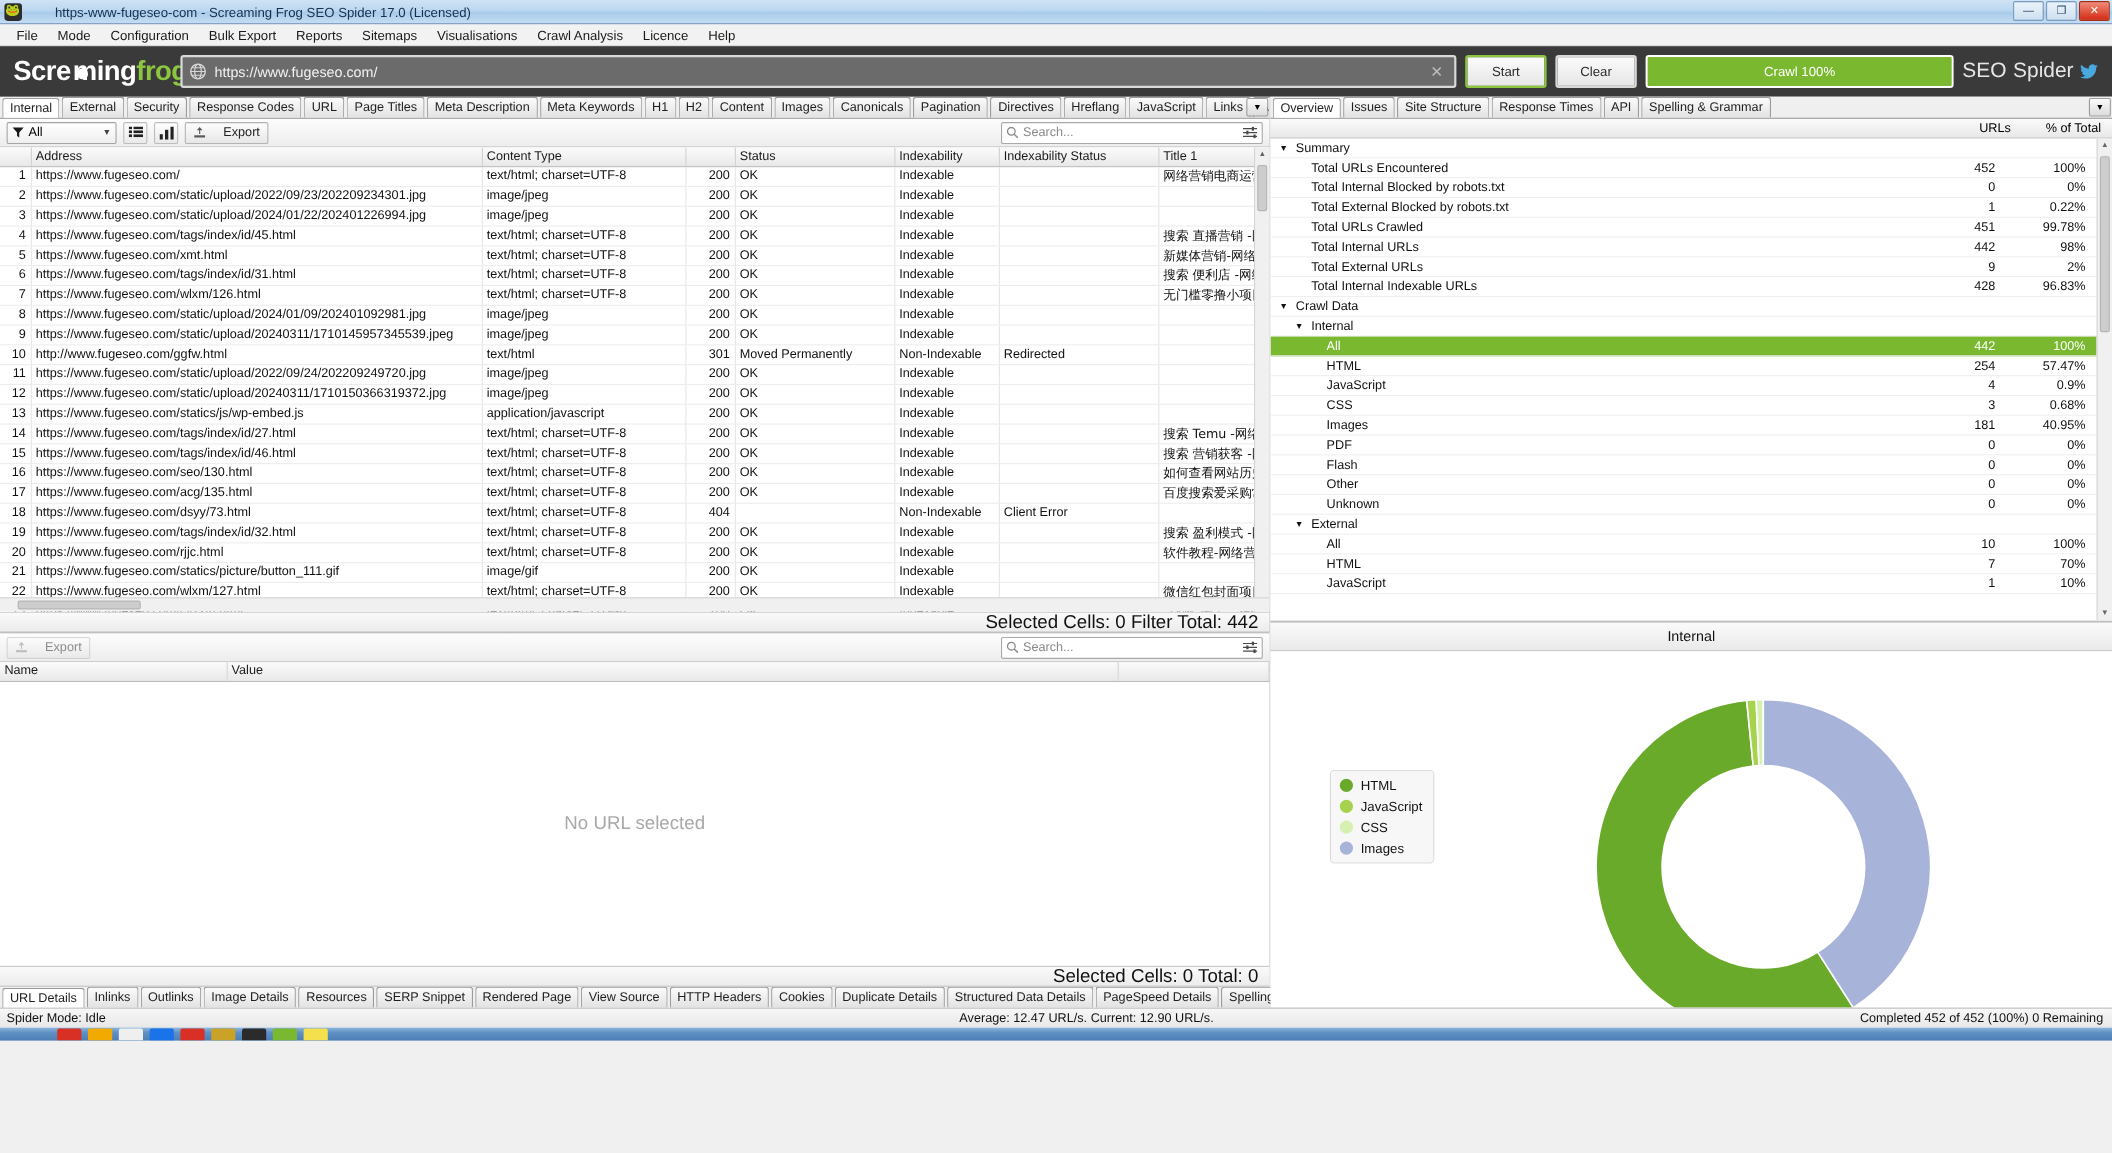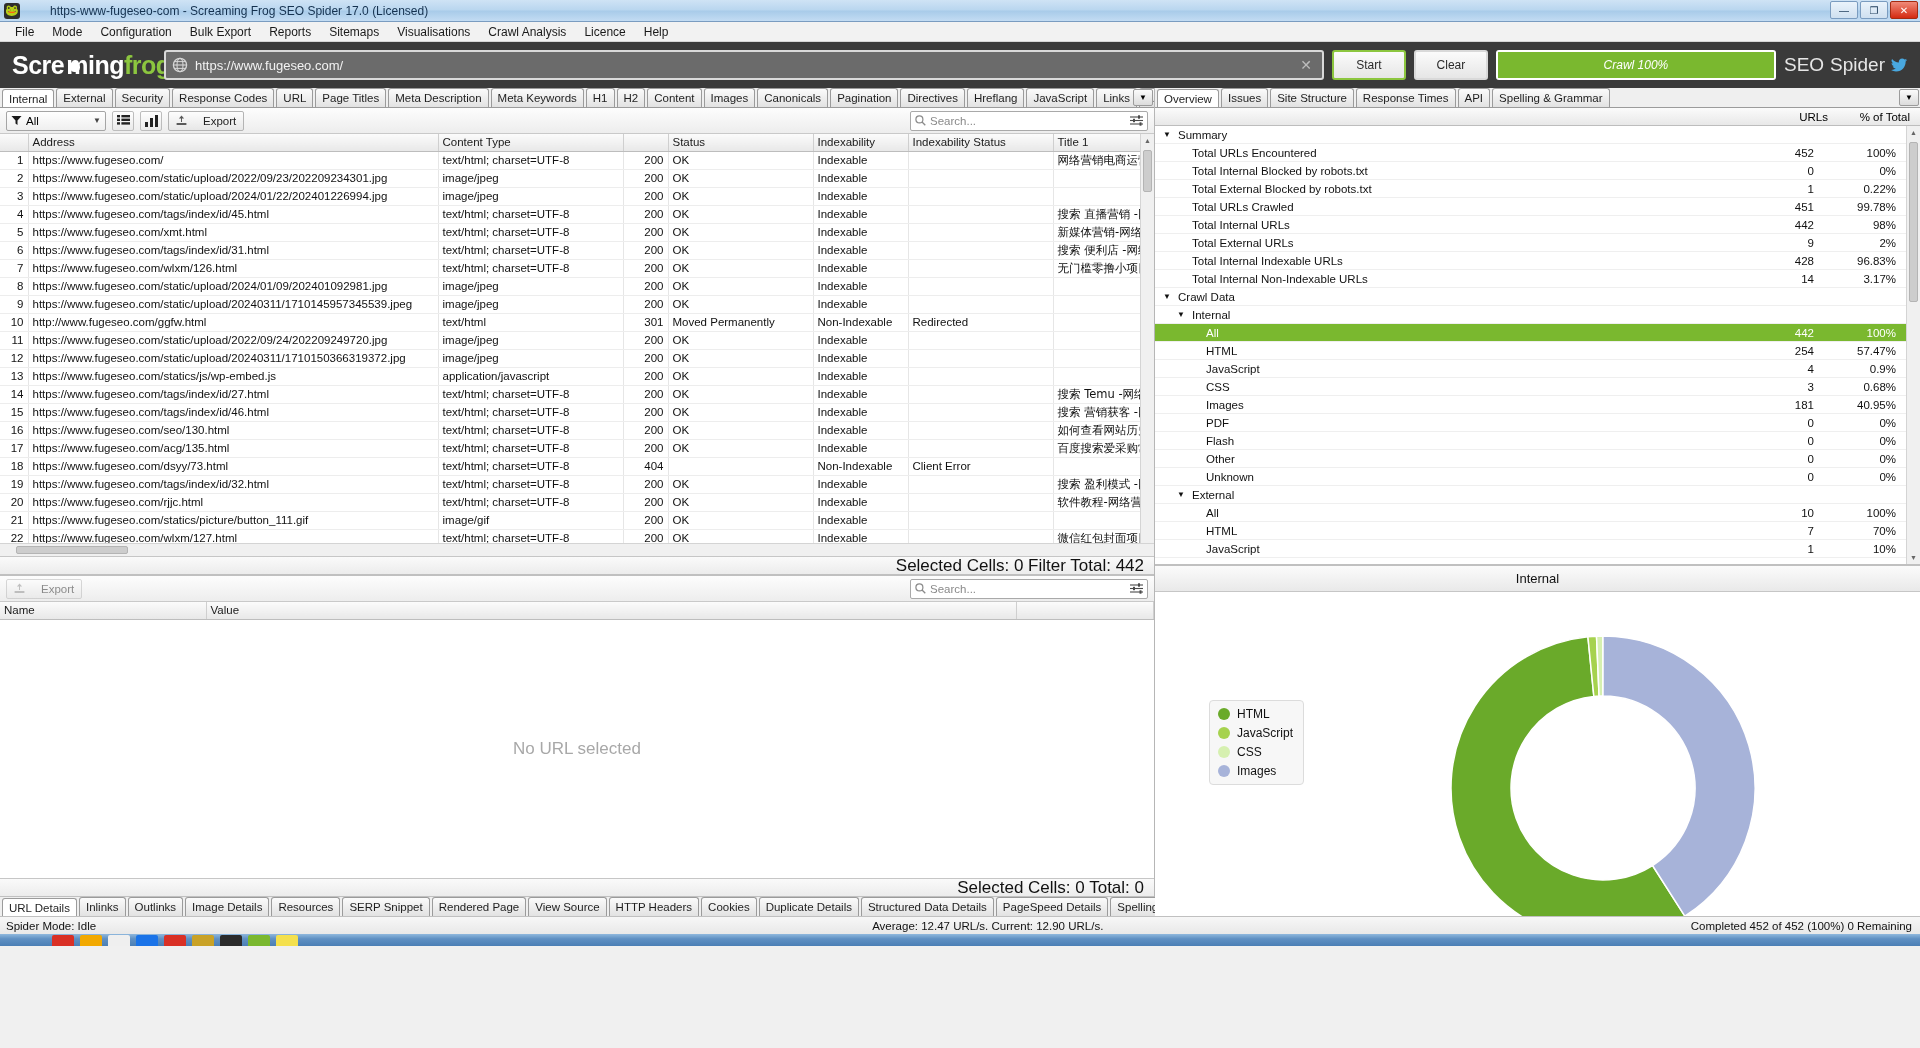--- a/index.html
+++ b/index.html
@@ -99,21 +99,21 @@
   }
   .topbtn.start { border-color: #8cc63f; }
   .crawlbar {
     height: 30px; width: 280px;
     border: 2px solid #ffffff; border-radius: 3px;
     background: #6aa82a; position: relative;
     display:flex; align-items:center; justify-content:center;
     color: #ffffff; font-size: 12px;
   }
   .crawlbar .fill { position:absolute; inset:0; background:#7ab82f; }
-  .crawlbar span { position: relative; z-index: 2; font-style: italic; }
+  .crawlbar span { position: relative; z-index: 2; }
   .seo-spider {
     color:#e6e6e6; font-size: 19px; white-space: nowrap;
     display:flex; align-items:center; gap:6px; padding-right: 4px;
   }
   .seo-spider b { font-weight: normal; }
   .seo-spider .bird { width: 17px; height: 14px; }
 
   
   #workspace { display: flex; height: 828px; }
   #leftcol { width: 1155px; display: flex; flex-direction: column; border-right: 1px solid #b6b6b6;}
@@ -886,28 +886,20 @@
           </div>
           <div class="trow">
             <div class="c1 ind1">
               <span class="tri"></span>
               <span>Total Internal Indexable URLs</span>
             </div>
             <div class="c2">428</div>
             <div class="c3">96.83%</div>
           </div>
           <div class="trow">
-            <div class="c1 ind1">
-              <span class="tri"></span>
-              <span>Total Internal Non-Indexable URLs</span>
-            </div>
-            <div class="c2">14</div>
-            <div class="c3">3.17%</div>
-          </div>
-          <div class="trow">
             <div class="c1 ind0">
               <span class="tri">▼</span>
               <span>Crawl Data</span>
             </div>
             <div class="c2"></div>
             <div class="c3"></div>
           </div>
           <div class="trow">
             <div class="c1 ind1">
               <span class="tri">▼</span>

